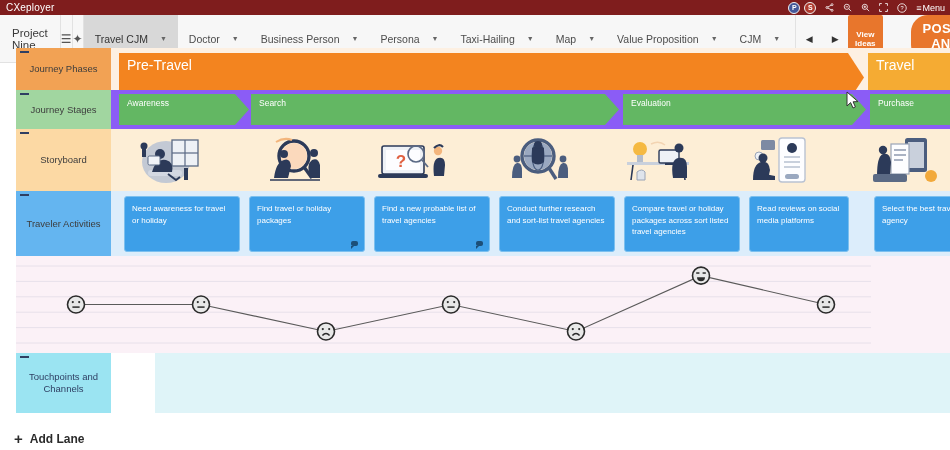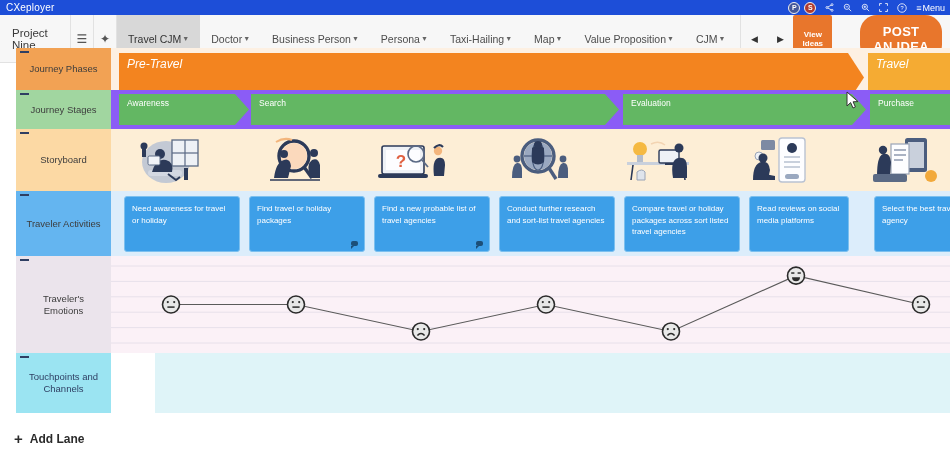--- a/index.html
+++ b/index.html
@@ -6,21 +6,21 @@
   html, body {
     width: 950px; height: 450px;
     font-family: "Liberation Sans", sans-serif;
     background: #ffffff;
     overflow: hidden;
   }
 
   
   #topbar {
     position: absolute; left: 0; top: 0; width: 950px; height: 15px;
-    background: #1d4ed8;
+    background: #7f1d1d;
     display: flex; align-items: center;
   }
   #brand {
     color: #ffffff; font-size: 10px; letter-spacing: .2px;
     padding-left: 6px; font-weight: 400; white-space: nowrap;
   }
   #topbar-right {
     margin-left: auto; display: flex; align-items: center;
     gap: 9px; padding-right: 5px; height: 15px;
   }
@@ -45,21 +45,21 @@
   }
   #projname {
     display: flex; align-items: center; padding: 0 12px;
     font-size: 11.5px; color: #3a3a3a; border-right: 1px solid #e2e2e2;
   }
   .tb-sq {
     width: 31px; display: flex; align-items: center; justify-content: center;
     font-size: 12px; color: #555; border-right: 1px solid #e2e2e2;
   }
   .tab {
-    display: flex; align-items: center; gap: 1px; padding: 0 11px;
+    display: flex; align-items: center; gap: 12px; padding: 0 11px;
     font-size: 10.5px; color: #4c4c4c; white-space: nowrap;
   }
   .tab.active { background: #d8d8d8; color: #333; }
   .caret { font-size: 7px; color: #666; }
   .navarrows { display:flex; align-items:center; border-left:1px solid #e2e2e2; margin-left:4px;}
   .navarrows .ar { width: 26px; display:flex; align-items:center; justify-content:center; font-size:9px; color:#333;}
   #toolbar-right { margin-left: auto; display: flex; gap: 28px; padding-right: 8px; }
   .btn-orange {
     background: #e8762c; color: #ffffff; font-weight: bold;
     border: none; border-radius: 2px; cursor: pointer;
@@ -81,22 +81,22 @@
     background: #2f3f63;
   }
   .lane-body { flex: 1; position: relative; }
 
   
   .r-phases { height: 42px; }
   .r-phases .lane-label { background: #f2a254; }
   .r-phases .lane-body { background: #fdf0e2; }
   .chev {
     position: absolute; top: 5px; height: 49px;
-    color: #fff; font-size: 12px; padding: 4px 8px;
-    display: flex; align-items: flex-start; font-style: italic;
+    color: #fff; font-size: 14px; padding: 4px 8px;
+    display: flex; align-items: flex-start;
   }
   .chev.p1 { left: 8px; width: 745px; background: #f3841f;
     clip-path: polygon(0 0, calc(100% - 16px) 0, 100% 50%, calc(100% - 16px) 100%, 0 100%); }
   .chev.p2 { left: 757px; width: 160px; background: #f5ab33;
     clip-path: polygon(0 0, 100% 0, 100% 100%, 0 100%); }
 
   
   .r-stages { height: 39px; }
   .r-stages .lane-label { background: #a1d6a0; }
   .r-stages .lane-body { background: #8b5cf6; }
@@ -449,24 +449,20 @@
       <div class="card" style="left:638px;width:100px;">
         <span>Read reviews on social media platforms</span>
       </div>
       <div class="card" style="left:763px;width:116px;">
         <span>Select the best travel agency</span>
       </div>
     </div>
   </div>
 
   <div class="lane r-emo">
-    <div class="lane-label">
-      <span class="collapse"></span>
-      <span>Traveler's Emotions</span>
-    </div>
     <div class="lane-body">
       <svg id="emoSvg" width="855" height="97" viewBox="0 0 855 97">
           <g>
             <line x1="0" x2="855" y1="87" y2="87" stroke="#e7e0ea" stroke-width="1"></line>
             <line x1="0" x2="855" y1="71.6" y2="71.6" stroke="#e7e0ea" stroke-width="1"></line>
             <line x1="0" x2="855" y1="56.2" y2="56.2" stroke="#e7e0ea" stroke-width="1"></line>
             <line x1="0" x2="855" y1="40.800000000000004" y2="40.800000000000004" stroke="#e7e0ea" stroke-width="1"></line>
             <line x1="0" x2="855" y1="25.4" y2="25.4" stroke="#e7e0ea" stroke-width="1"></line>
             <line x1="0" x2="855" y1="10" y2="10" stroke="#e7e0ea" stroke-width="1"></line>
           </g>

